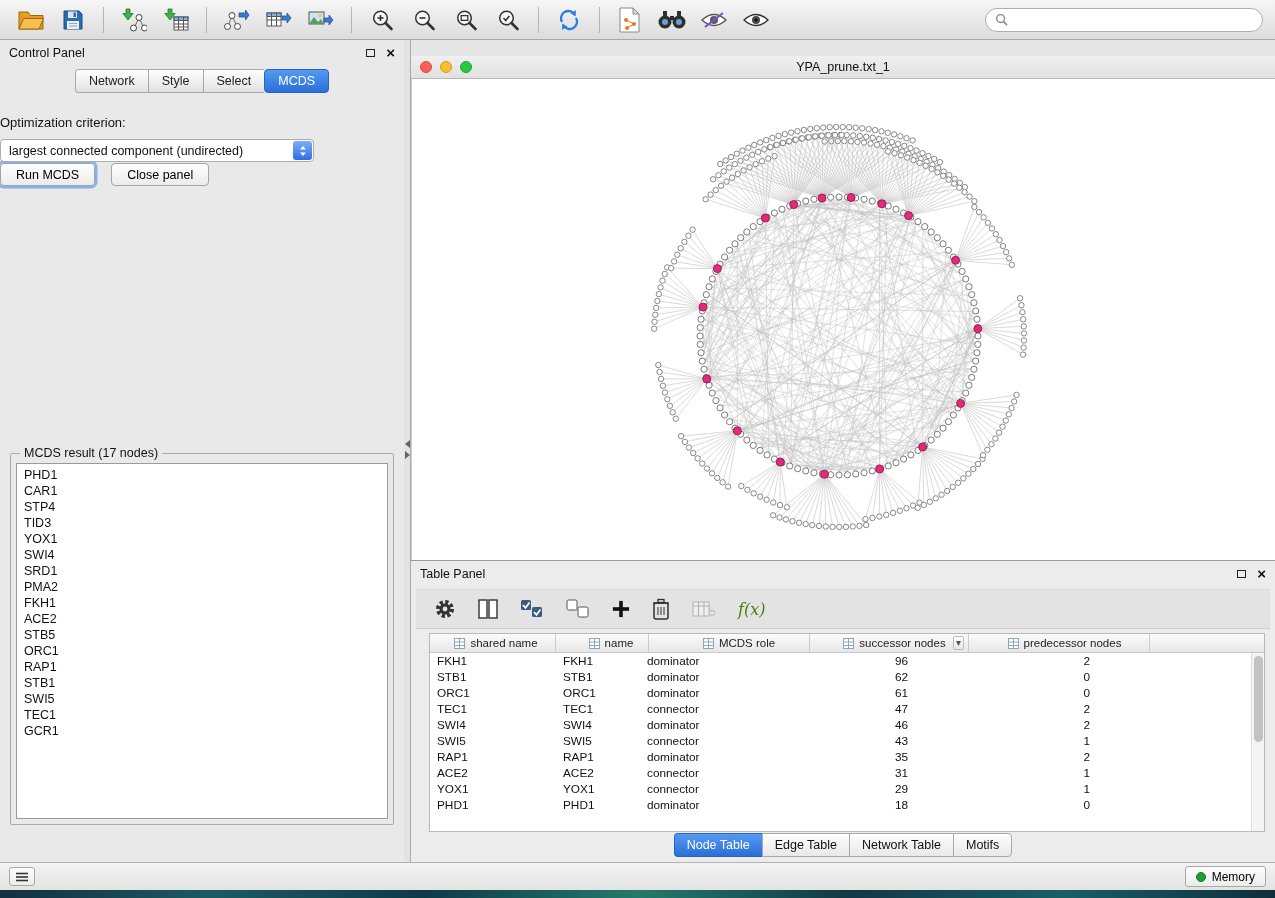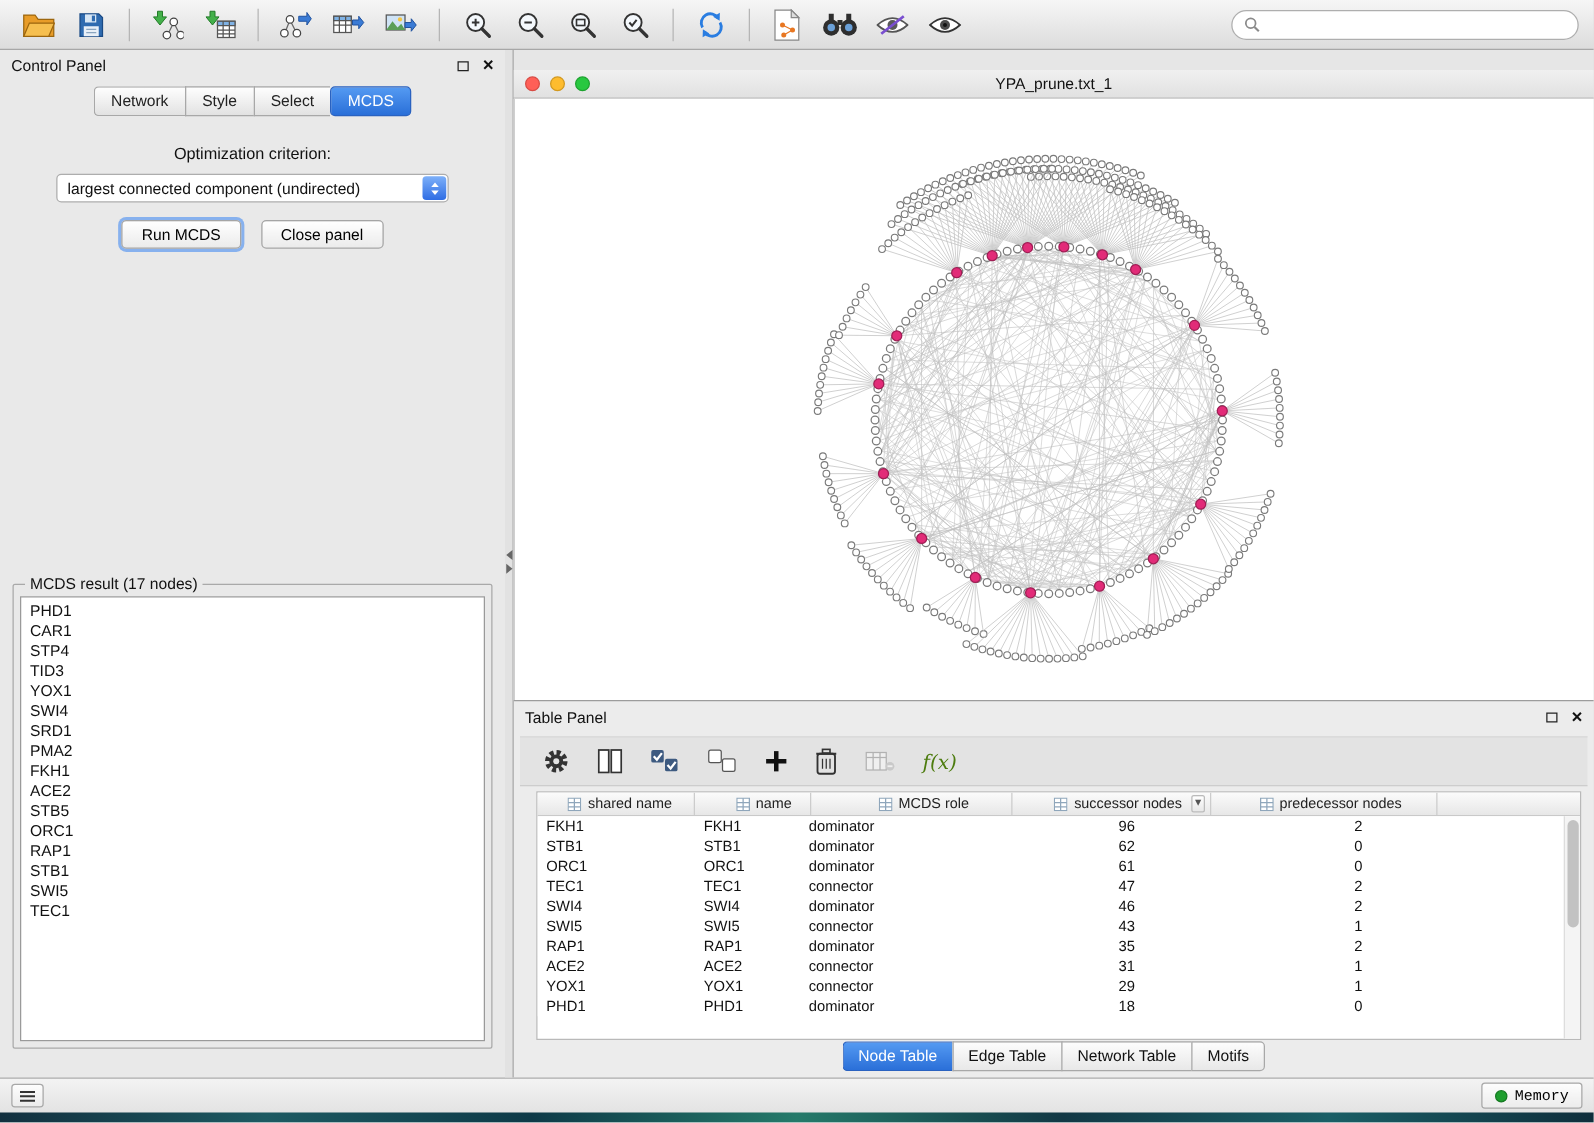--- a/index.html
+++ b/index.html
@@ -25,31 +25,31 @@
   .panel-header { height:26px; display:flex; align-items:center; padding:0 9px; font-size:12.5px; }
   .win-icons { margin-left:auto; display:flex; gap:11px; align-items:center; }
   .icon-float { width:9px; height:8px; border:1.5px solid #222; display:inline-block; }
   .icon-close { font-weight:bold; font-size:15px; color:#111; line-height:12px; cursor:pointer; }
   .cp-tabs { display:flex; justify-content:center; margin:3px 0 12px; }
   .cp-tab { padding:4px 13px; font-size:12.5px; background:linear-gradient(#fefefe,#e2e2e2);
             border:1px solid #a8a8a8; border-right:none; cursor:pointer; color:#222; }
   .cp-tab:first-child { border-radius:4px 0 0 4px; }
   .cp-tab.last { border-right:1px solid #a8a8a8; border-radius:0 4px 4px 0; }
   .cp-tab.active { background:linear-gradient(#549af2,#2a6fd8); color:#fff; border:1px solid #2a62c0; border-radius:4px; }
-  .cp-body { flex:1; display:flex; flex-direction:column; align-items:center; }
+  .cp-body { flex:1; display:flex; flex-direction:column; align-items:flex-start; }
   .opt-label { margin:10px 0 9px; font-size:13px; }
   .combo { width:314px; height:23px; background:#fff; border:1px solid #adadad; border-radius:4px;
            display:flex; align-items:center; font-size:12.5px; padding-left:8px; position:relative; cursor:pointer; }
   .combo-stepper { position:absolute; right:1px; top:1px; bottom:1px; width:19px; border-radius:3px;
                    background:linear-gradient(#7db0f9,#2f6de4); display:flex; align-items:center; justify-content:center; }
-  .btn-row { margin-top:14px; display:flex; gap:16px; }
+  .btn-row { margin-top:1px; display:flex; gap:16px; }
   .btn { height:23px; padding:0 15px; font-size:12.5px; background:linear-gradient(#ffffff,#ebebeb);
          border:1px solid #a5a5a5; border-radius:4px; cursor:pointer; font-family:"Liberation Sans",sans-serif; }
   .btn.focus { box-shadow:0 0 0 2.5px rgba(92,152,240,.7); }
-  .result-box { align-self:stretch; margin:auto 10px 23px; height:372px; border:1px solid #a9a9a9;
+  .result-box { align-self:stretch; margin:auto 10px 37px; height:372px; border:1px solid #a9a9a9;
                 border-radius:2px; position:relative; padding:9px 5px 5px; }
   .result-legend { position:absolute; top:-8px; left:9px; background:#e9e9e9; padding:0 4px; font-size:12.5px; }
   .result-list { width:100%; height:100%; background:#fff; border:1px solid #9a9a9a; overflow:hidden;
                  padding:3px 0; }
   .result-item { padding:0 7px; height:16px; line-height:16px; font-size:12.5px; }
 
   
   .vsplit { width:7px; flex:0 0 7px; background:#e2e2e2; border-right:1px solid #a9a9a9; position:relative; }
   .vsplit .arrows { position:absolute; top:400px; left:0; width:7px; display:flex; flex-direction:column; gap:3px; align-items:center; }
   .tri-l { width:0; height:0; border-top:4px solid transparent; border-bottom:4px solid transparent; border-right:5px solid #666; }
@@ -104,21 +104,21 @@
   .tp-tab.last { border-right:1px solid #a8a8a8; border-radius:0 4px 4px 0; }
   .tp-tab.active { background:linear-gradient(#549af2,#2a6fd8); color:#fff; border-color:#2a62c0; }
 
   
   .statusbar { height:28px; flex:0 0 28px; background:linear-gradient(#f3f3f3,#e3e3e3);
                border-top:1px solid #b2b2b2; display:flex; align-items:center; padding:0 9px; }
   .menu-btn { width:26px; height:19px; border:1px solid #a8a8a8; border-radius:3px;
               background:linear-gradient(#fdfdfd,#ececec); display:flex; align-items:center; justify-content:center; cursor:pointer; }
   .memory-btn { margin-left:auto; height:21px; border:1px solid #a8a8a8; border-radius:3px;
                 background:linear-gradient(#fdfdfd,#ececec); display:flex; align-items:center; gap:6px;
-                padding:0 10px; font-size:12px; cursor:pointer; font-family:Liberation Mono, monospace; }
+                padding:0 10px; font-size:12px; cursor:pointer; font-family:Liberation Sans, sans-serif; }
   .green-dot { width:10px; height:10px; border-radius:50%; background:#1e9e2e; border:1px solid #157a22; }
 
   .wallpaper { height:8px; flex:0 0 8px;
                background:linear-gradient(90deg,#12303f,#1d5a62,#0e3a48,#257a6a,#123845,#1a5f66,#0f2e3c); }
 </style>
 </head>
 <body>
 
 <div class="app">
 
@@ -318,20 +318,21 @@
               <div class="result-item">SRD1</div>
               <div class="result-item">PMA2</div>
               <div class="result-item">FKH1</div>
               <div class="result-item">ACE2</div>
               <div class="result-item">STB5</div>
               <div class="result-item">ORC1</div>
               <div class="result-item">RAP1</div>
               <div class="result-item">STB1</div>
               <div class="result-item">SWI5</div>
               <div class="result-item">TEC1</div>
+              <div class="result-item">GCR1</div>
             </div>
         </div>
       </div>
     </div>
 
     <div class="vsplit">
       <div class="arrows">
         <span class="tri-l"></span>
         <span class="tri-r"></span>
       </div>

